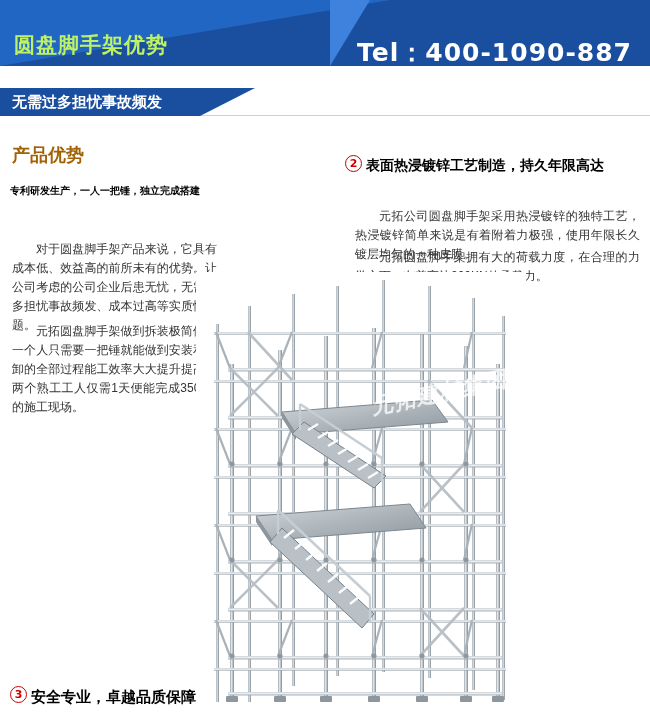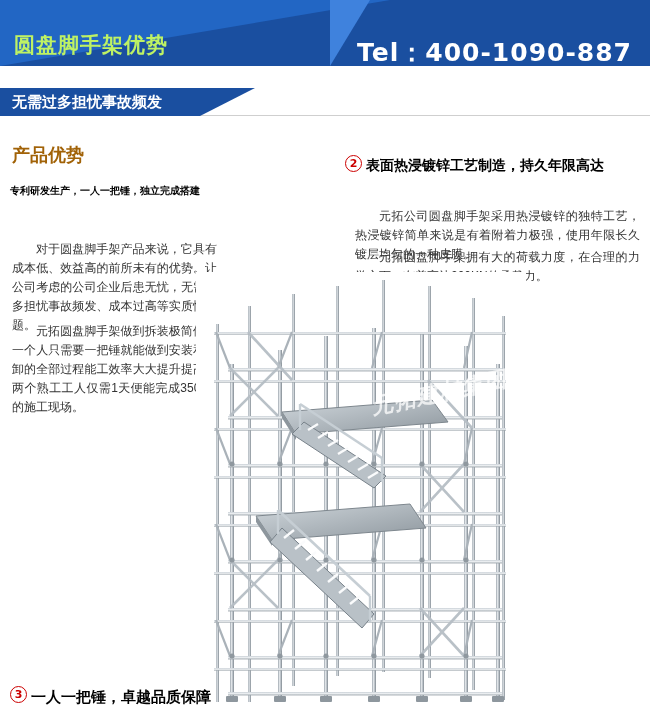--- a/index.html
+++ b/index.html
@@ -385,15 +385,15 @@
         <circle cx="178" cy="384" r="2.6"></circle>
     <circle cx="226" cy="384" r="2.6"></circle>
         <circle cx="270" cy="384" r="2.6"></circle>
   </g>
 </svg>
 </div>
 <div class="watermark">元拓建材集团</div>
 
 <div class="point p3">
   <span class="point-head">
-    <span class="num-circle">3</span><span>一人一把锤，卓越品质保障</span>
+    <span class="num-circle">3</span><span>安全专业，卓越品质保障</span>
   </span>
 </div>
 
 </body></html>

